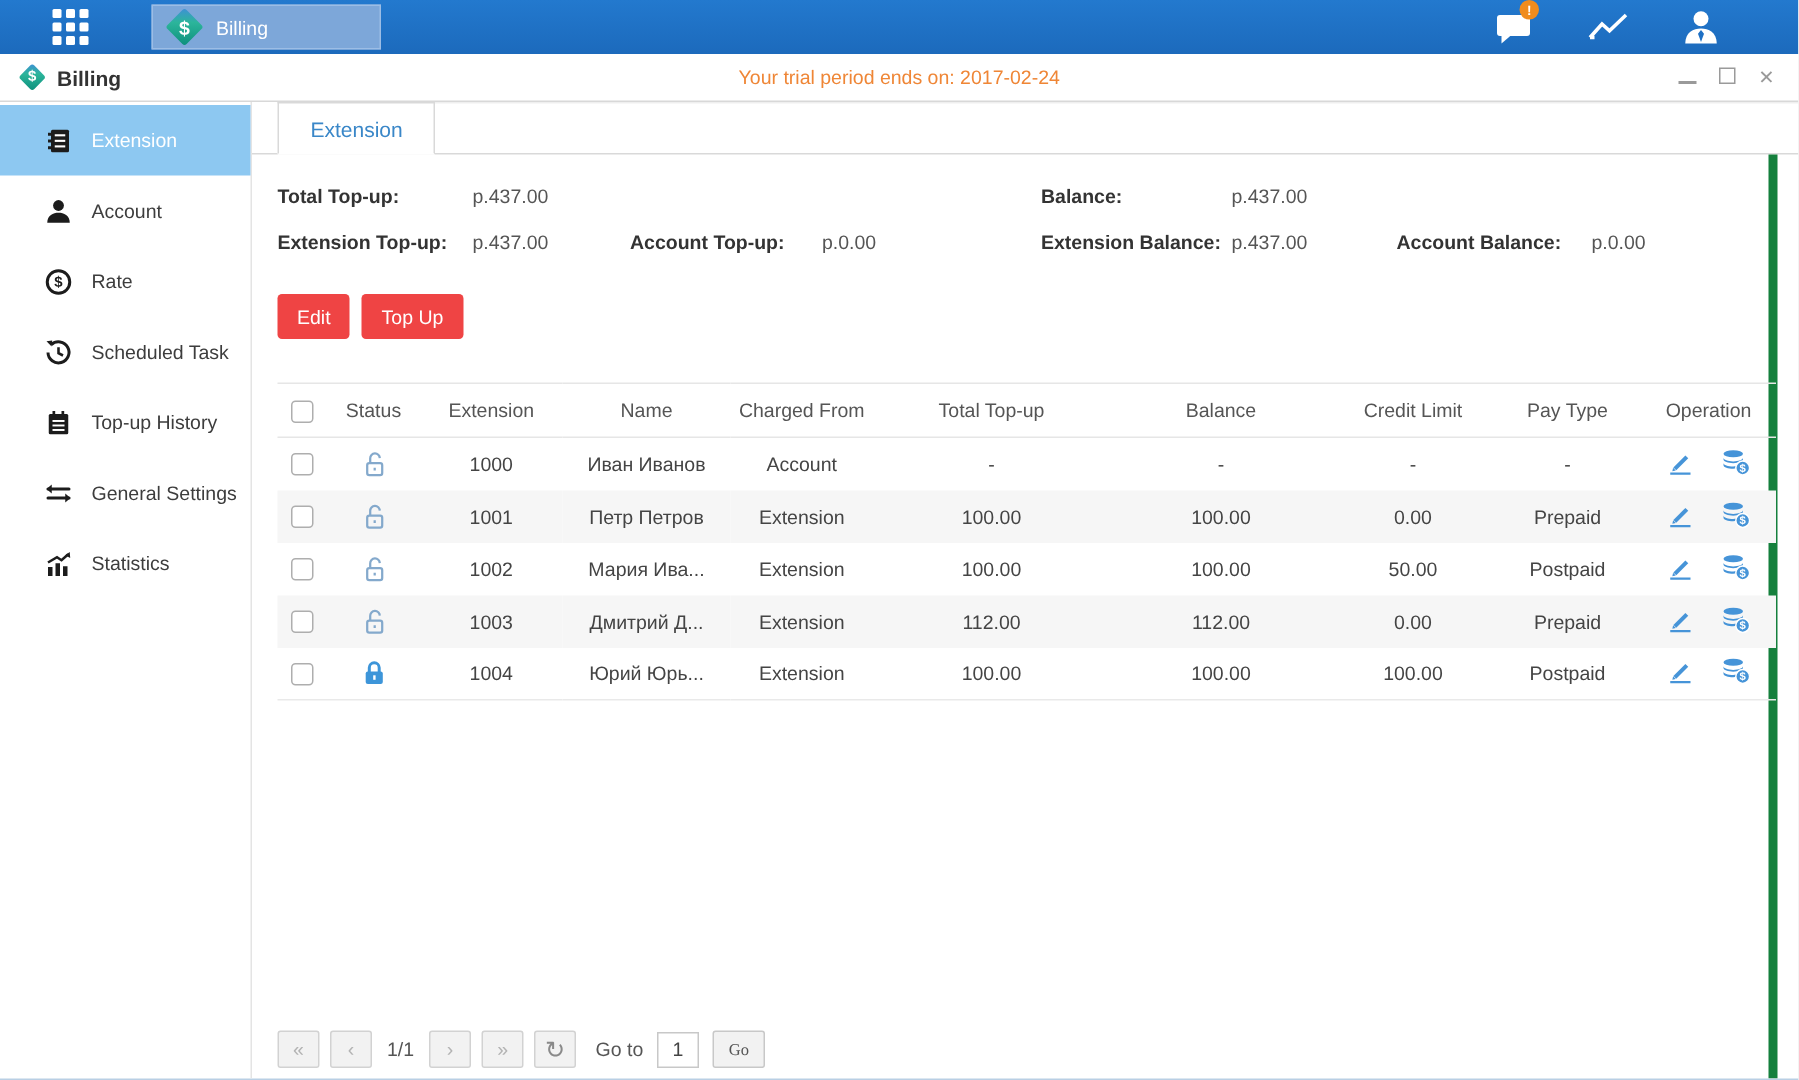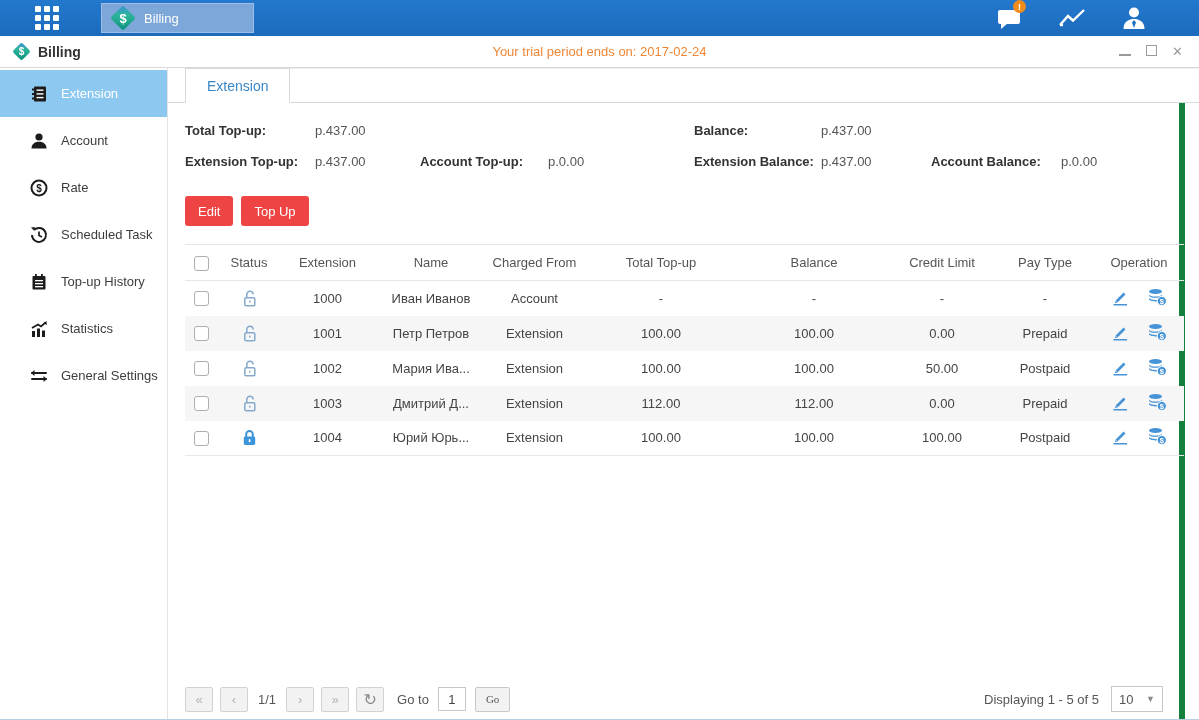--- a/index.html
+++ b/index.html
@@ -61,21 +61,21 @@
   .stat-row .v { color:#555; }
   .w130{width:130px;} .w105{width:105px;} .w128{width:128px;} .w146{width:146px;}
   .w127{width:127px;} .w110{width:110px;} .wauto{flex:1;}
 
   
   .btn-row { margin-top:19px; display:flex; gap:8px; }
   .btn { background:#ef4444; color:#fff; border:none; border-radius:3px; height:30px; padding:0 13px;
          font-size:13px; font-family:inherit; cursor:pointer; }
 
   
-  table.grid { margin-top:18px; width:100%; border-collapse:collapse; font-size:13px; table-layout:fixed; }
+  table.grid { margin-top:29px; width:100%; border-collapse:collapse; font-size:13px; table-layout:fixed; }
   table.grid th { font-weight:normal; color:#555; height:36px; border-top:1px solid #e6e6e6;
                   border-bottom:1px solid #e6e6e6; text-align:center; }
   table.grid td { height:35px; color:#444; text-align:center; }
   table.grid tbody tr:nth-child(even) { background:#f6f6f6; }
   table.grid tbody tr:last-child td { border-bottom:1px solid #e9e9e9; }
   .cb { display:inline-block; width:15px; height:15px; border:1px solid #aeaeae; border-radius:3px;
         background:#fff; cursor:pointer; vertical-align:middle; }
   .lock svg { display:none; vertical-align:middle; }
   .lock.unlocked svg.lock-open { display:inline; }
   .lock.locked  svg.lock-closed { display:inline; }
@@ -205,36 +205,36 @@
           <rect x="5" y="1" width="1.8" height="3.4" fill="#1c1c1c"></rect>
             <rect x="11" y="1" width="1.8" height="3.4" fill="#1c1c1c"></rect>
           <rect x="5" y="7" width="8" height="1.3" fill="#fff"></rect>
             <rect x="5" y="10" width="8" height="1.3" fill="#fff"></rect>
             <rect x="5" y="13" width="8" height="1.3" fill="#fff"></rect>
         </svg>
         <span>Top-up History</span>
       </div>
       <div class="side-item">
         <svg width="18" height="18" viewBox="0 0 18 18">
+          <rect x="1" y="5" width="16" height="2" rx="1" fill="#1c1c1c"></rect>
+          <rect x="1" y="11" width="16" height="2" rx="1" fill="#1c1c1c"></rect>
+          <path d="M4.5 3 L1 6 L4.5 9 Z" fill="#1c1c1c"></path>
+          <path d="M13.5 9 L17 12 L13.5 15 Z" fill="#1c1c1c"></path>
+        </svg>
+        <span>General Settings</span>
+      </div>
+      <div class="side-item">
+        <svg width="18" height="18" viewBox="0 0 18 18">
           <rect x="2" y="11" width="3" height="6" fill="#1c1c1c"></rect>
             <rect x="7" y="8.5" width="3" height="8.5" fill="#1c1c1c"></rect>
             <rect x="12" y="10.5" width="3" height="6.5" fill="#1c1c1c"></rect>
           <path d="M2 8 L8 4.5 L11 6.5 L15.5 2.5" stroke="#1c1c1c" stroke-width="1.7" fill="none"></path>
           <path d="M16.5 1 L16.8 5 L13.5 3.2 Z" fill="#1c1c1c"></path>
         </svg>
         <span>Statistics</span>
-      </div>
-      <div class="side-item">
-        <svg width="18" height="18" viewBox="0 0 18 18">
-          <rect x="1" y="5" width="16" height="2" rx="1" fill="#1c1c1c"></rect>
-          <rect x="1" y="11" width="16" height="2" rx="1" fill="#1c1c1c"></rect>
-          <path d="M4.5 3 L1 6 L4.5 9 Z" fill="#1c1c1c"></path>
-          <path d="M13.5 9 L17 12 L13.5 15 Z" fill="#1c1c1c"></path>
-        </svg>
-        <span>General Settings</span>
       </div>
     </div>
 
     <div class="content">
       <div class="tabstrip">
         <div class="tab">Extension</div>
         <div class="tab-rest"></div>
       </div>
 
       <div class="panel">
@@ -488,24 +488,17 @@
         <div class="pagebar">
           <div class="pg-btn">«</div>
           <div class="pg-btn">‹</div>
           <span class="pg-ind">1/1</span>
           <div class="pg-btn">›</div>
           <div class="pg-btn">»</div>
           <div class="pg-btn pg-refresh">↻</div>
           <span class="goto-label">Go to</span>
           <input class="goto-input" value="1" style="">
           <button class="go-btn">Go</button>
-          <div class="pg-right">
-            <span>Displaying 1 - 5 of 5</span>
-            <div class="size-select">
-              <span>10</span>
-              <span class="arrow">▼</span>
-            </div>
-          </div>
         </div>
       </div>
     </div>
   </div>
 </div>
 
 </body></html>

